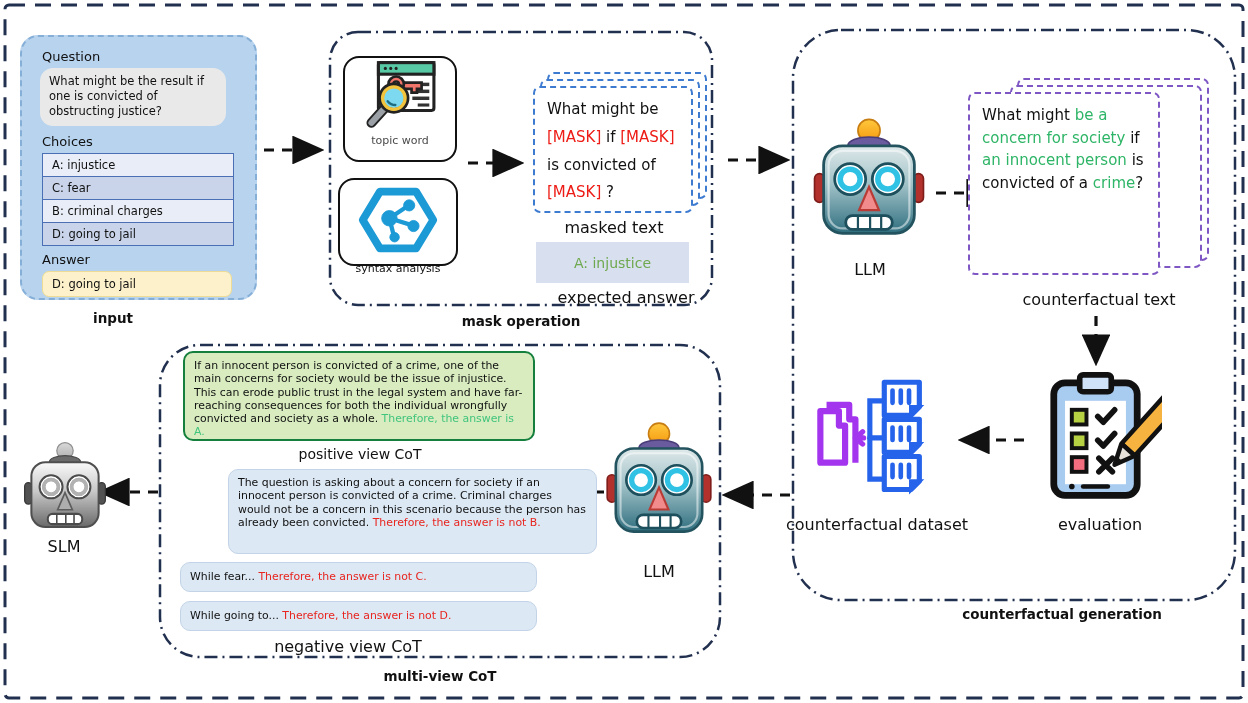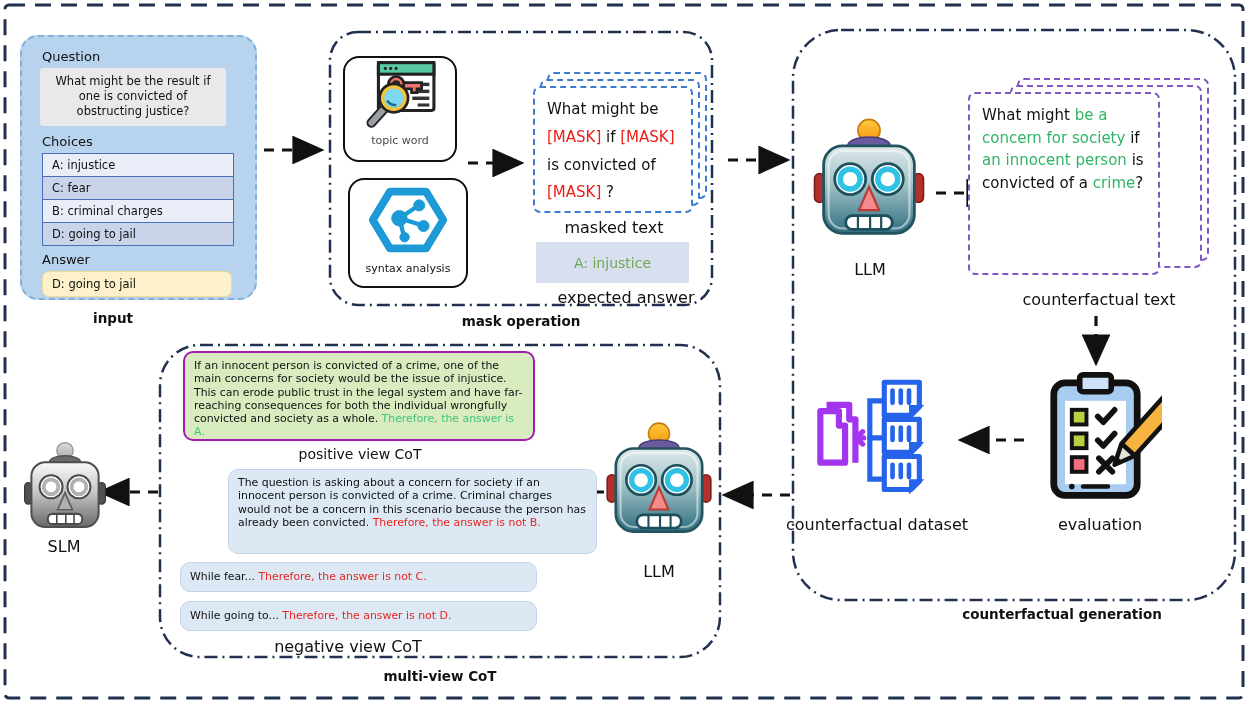--- a/index.html
+++ b/index.html
@@ -13,21 +13,21 @@
   .caption{position:absolute;z-index:2;font-size:16px;color:#111;transform:translateX(-50%);white-space:nowrap;}
   .caption.bold{font-weight:bold;font-size:13.5px;}
 
   
   .input-panel{
     left:20px;top:35px;width:237px;height:265px;box-sizing:border-box;
     background:#b7d3ee;border:2px dashed #86afd8;border-radius:18px;
     padding:10px 16px 10px 18px;
   }
   .ip-h{font-size:13px;margin:2px 0 4px 2px;}
-  .q-box{background:#e9e9e9;border-radius:3px;padding:6px 9px;font-size:11.5px;line-height:1.32;width:186px;box-sizing:border-box;text-align:center;}
+  .q-box{background:#e9e9e9;border-radius:13px;padding:6px 9px;font-size:11.5px;line-height:1.32;width:186px;box-sizing:border-box;}
   .choices{width:190px;border:1.5px solid #4a6fb5;margin-left:2px;}
   .choice-row{font-size:11.5px;padding:4px 0 4px 9px;border-bottom:1.5px solid #4a6fb5;}
   .choice-row:last-child{border-bottom:none;}
   .choice-row:nth-child(odd){background:#e9edf7;}
   .choice-row:nth-child(even){background:#c9d4ea;}
   .a-box{background:#fcf1ca;border:1px solid #ecdc96;border-radius:7px;padding:5px 9px;font-size:11.5px;width:190px;box-sizing:border-box;margin-left:2px;}
 
   
   .tile{box-sizing:border-box;background:#fff;border:2.5px solid #111;border-radius:16px;
         display:flex;flex-direction:column;align-items:center;justify-content:flex-start;}
@@ -38,21 +38,21 @@
   .sheet.blue{border:2.5px dashed #3d7bd1;}
   .sheet.purple{border:2.5px dashed #7e57c5;}
   .masked-text{font-size:15px;line-height:1.85;padding:8px 12px;white-space:pre-line;z-index:2;position:relative;}
   .cf-text{font-size:15px;line-height:1.5;padding:10px 12px;z-index:2;position:relative;}
 
   .expected-box{left:536px;top:242px;width:153px;height:41px;background:#d8e0f0;
     display:flex;align-items:center;justify-content:center;font-size:14px;}
 
   
   .cot{box-sizing:border-box;border-radius:10px;font-size:10.9px;line-height:1.22;padding:6px 9px;}
-  .cot.pos{background:#d8ecbf;border:2px solid #a21caf;}
+  .cot.pos{background:#d8ecbf;border:2px solid #15803d;}
   .cot.neg{background:#dce8f4;border:1px solid #c3d4e8;}
 
   .robot{position:absolute;z-index:2;}
   .gray{filter:grayscale(1) brightness(1.08);}
 </style>
 </head>
 <body>
 
 <div class="canvas">
 
@@ -154,21 +154,21 @@
           <circle cx="42" cy="52" r="15" fill="#7cd9ef" stroke="#222" stroke-width="3.5"></circle>
           <circle cx="42" cy="52" r="15" fill="none" stroke="#f2c33c" stroke-width="5"></circle>
           <circle cx="42" cy="52" r="18.5" fill="none" stroke="#222" stroke-width="3.5"></circle>
           <path d="M34 56 q4 5 10 5" fill="none" stroke="#1f6d80" stroke-width="3" stroke-linecap="round"></path>
         </g>
       </svg>
     </span>
     <span class="tile-label" style="color:#4a4a4a;">topic word</span>
   </div>
 
-  <div class="abs tile" style="left:348px;top:178px;width:120px;height:110px;">
+  <div class="abs tile" style="left:338px;top:178px;width:120px;height:88px;">
     <span>
       <svg width="86" height="80" viewBox="0 0 100 92">
         <polygon points="9,46 29,13 71,13 91,46 71,79 29,79" fill="#fff" stroke="#1b9ad6" stroke-width="9" stroke-linejoin="round"></polygon>
         <g fill="#1b9ad6" stroke="#1b9ad6">
           <line x1="40" y1="44" x2="61" y2="30" stroke-width="5"></line>
           <line x1="40" y1="44" x2="66" y2="52" stroke-width="5"></line>
           <line x1="40" y1="44" x2="45" y2="64" stroke-width="5"></line>
           <circle cx="40" cy="44" r="9"></circle>
           <circle cx="63" cy="29" r="6.5"></circle>
           <circle cx="68" cy="53" r="6.5"></circle>

